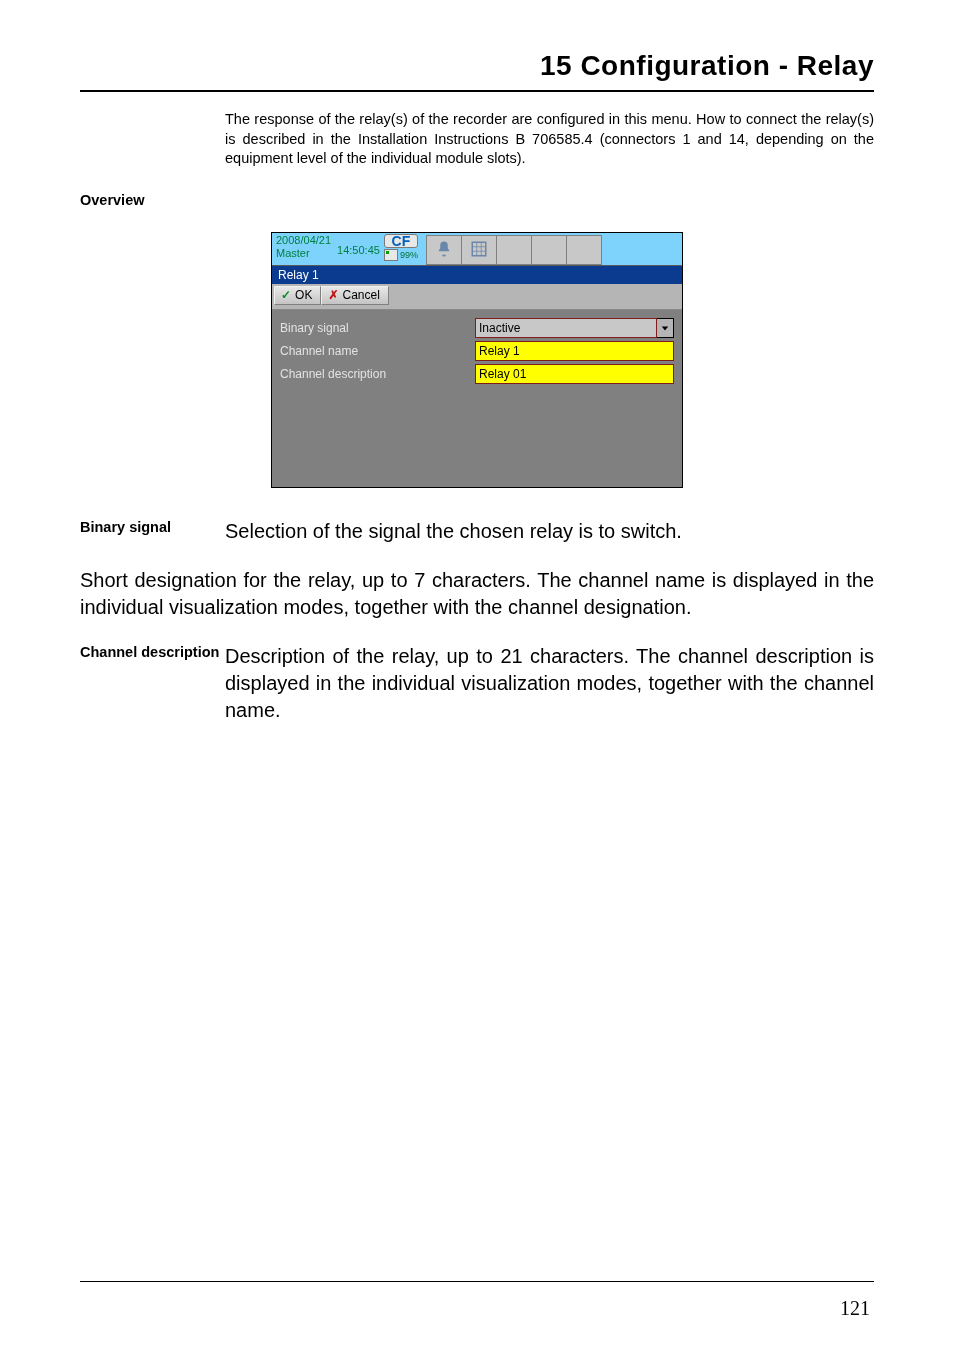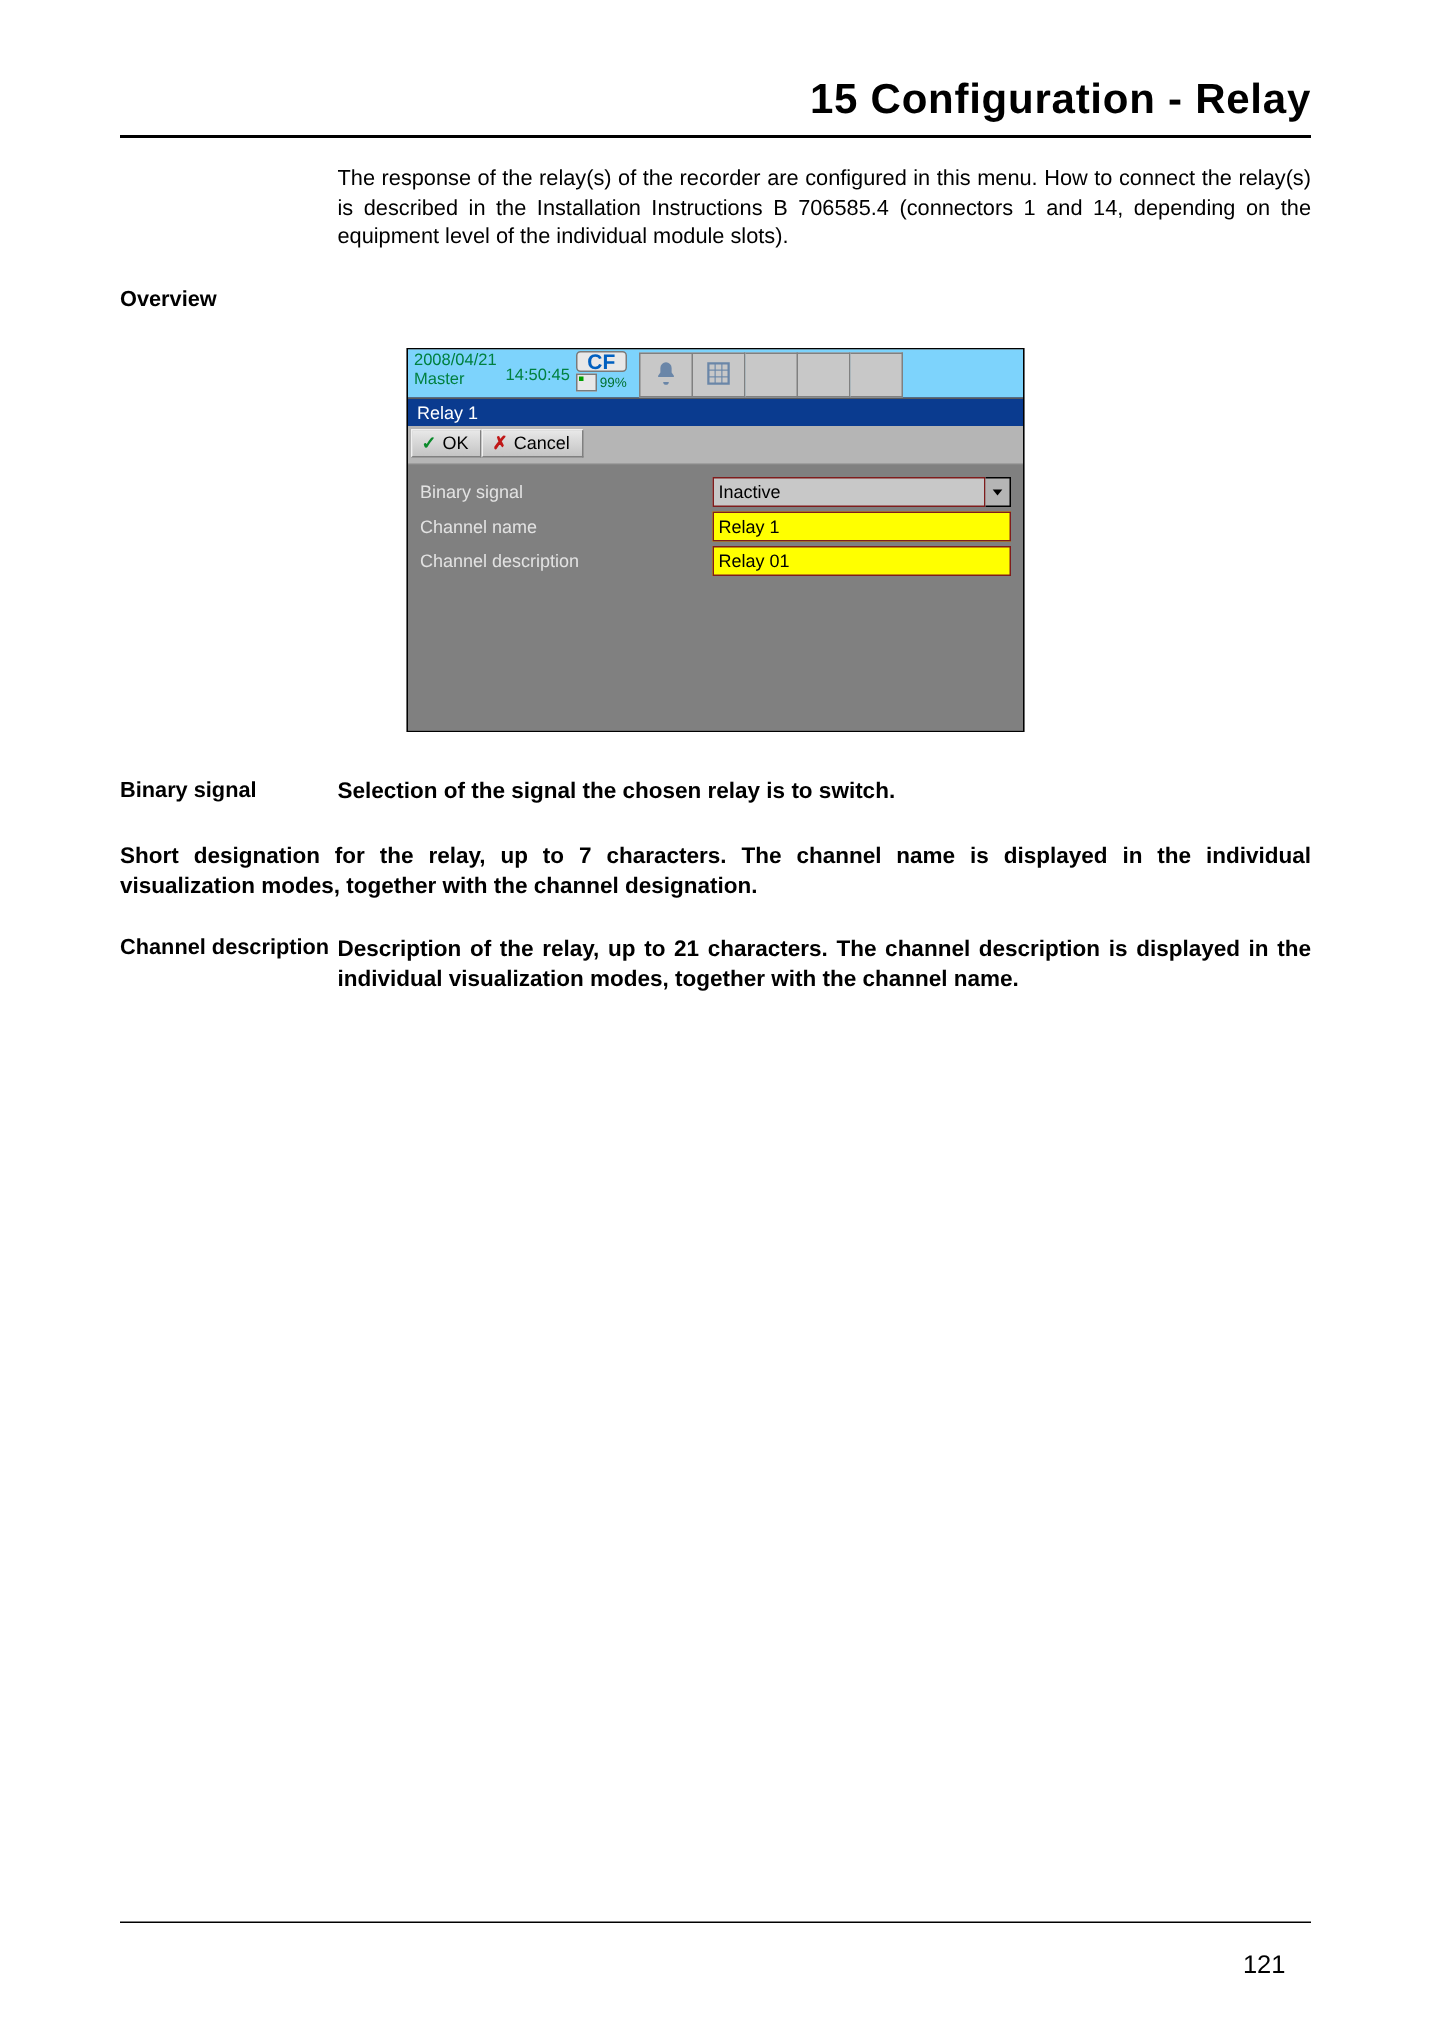--- a/index.html
+++ b/index.html
@@ -42,23 +42,22 @@
   }
   .side-label {
     flex: 0 0 145px;
     font-weight: bold;
     font-size: 14.5px;
     line-height: 1.35;
   }
   .section-body {
     flex: 1 1 auto;
     text-align: justify;
-    font-size: 15px;
+    font-size: 20px;
     line-height: 1.35;
-    font-weight: bold;
   }
 
   
   .screenshot-wrap {
     display: flex;
     justify-content: center;
     margin-bottom: 30px;
   }
   .device-screen {
     width: 410px;
@@ -230,23 +229,24 @@
   .footer-rule {
     position: absolute;
     left: 80px;
     right: 80px;
     bottom: 60px;
     border: none;
     border-top: 1.5px solid #000;
   }
   .page-number {
     position: absolute;
-    right: 97px;
+    right: 84px;
     bottom: 30px;
-    font-size: 17px;
+    font-size: 20px;
+    font-family: Liberation Serif, serif;
   }
 </style>
 </head>
 <body>
 
 <div class="page">
   <h1 class="chapter-title">15 Configuration - Relay</h1>
   <hr class="title-rule">
 
   <p class="intro-block">The response of the relay(s) of the recorder are configured in this menu. How to connect the relay(s) is described in the Installation Instructions B 706585.4 (connectors 1 and 14, depending on the equipment level of the individual module slots).</p>

